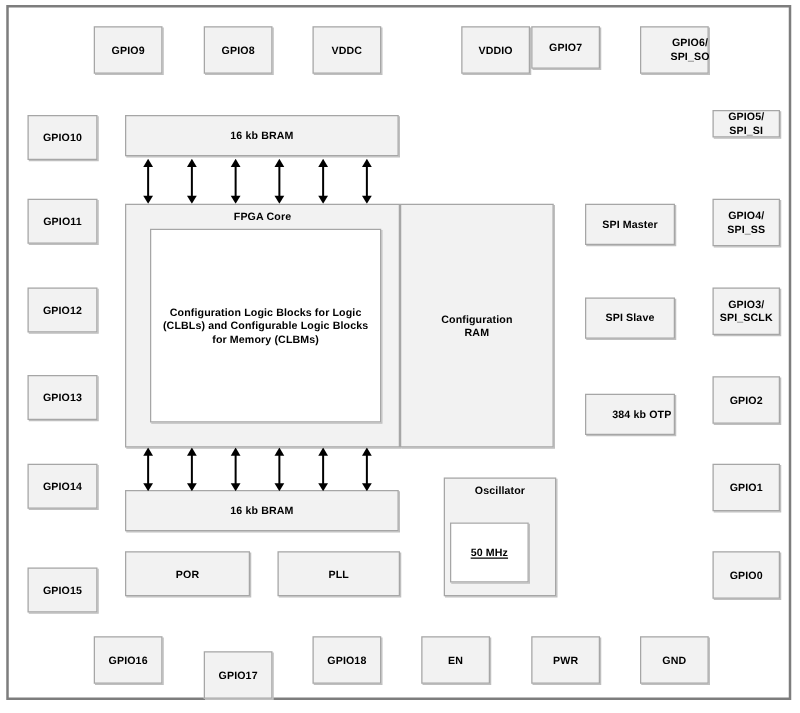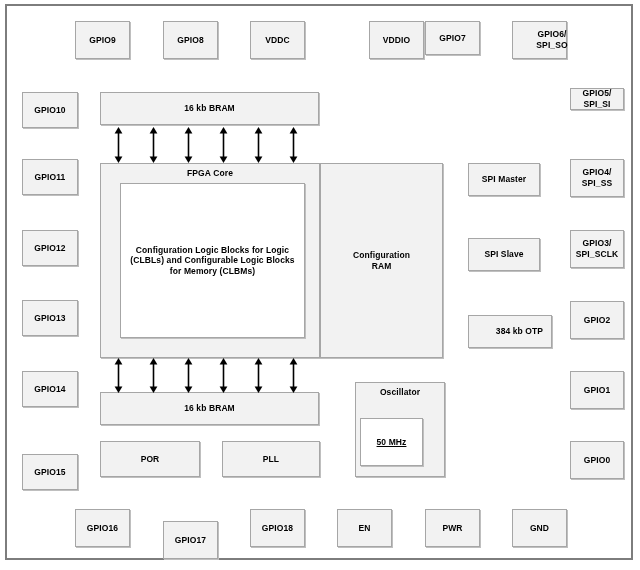--- a/index.html
+++ b/index.html
@@ -102,21 +102,21 @@
   <div id="core-blocks">
       <div class="blk" style="left: 100px; top: 92px; width: 219px; height: 33px;">16 kb BRAM</div>
       <div class="blk labeltop" style="left: 100px; top: 163px; width: 220px; height: 195px;">FPGA Core</div>
       <div class="blk white" style="left: 120px; top: 183px; width: 185px; height: 155px; padding: 10px 6px;">Configuration Logic Blocks for Logic (CLBLs) and Configurable Logic Blocks for Memory (CLBMs)</div>
       <div class="blk" style="left: 320px; top: 163px; width: 123px; height: 195px;">Configuration<br>RAM</div>
       <div class="blk" style="left: 100px; top: 392px; width: 219px; height: 33px;">16 kb BRAM</div>
     </div>
   <div id="peripheral-blocks">
       <div class="blk" style="left: 468px; top: 163px; width: 72px; height: 33px;">SPI Master</div>
       <div class="blk" style="left: 468px; top: 238px; width: 72px; height: 33px;">SPI Slave</div>
-      <div class="blk" style="left: 468px; top: 315px; width: 84px; height: 33px; padding-left: 19px;">384 kb OTP</div>
+      <div class="blk" style="left: 468px; top: 315px; width: 72px; height: 33px; padding-left: 19px;">384 kb OTP</div>
       <div class="blk" style="left: 100px; top: 441px; width: 100px; height: 36px;">POR</div>
       <div class="blk" style="left: 222px; top: 441px; width: 98px; height: 36px;">PLL</div>
       <div class="blk labeltop" style="left: 355px; top: 382px; width: 90px; height: 95px;">Oscillator</div>
       <div class="blk white" style="left: 360px; top: 418px; width: 63px; height: 48px; text-decoration: underline;">50 MHz</div>
     </div>
   <div id="arrow-layer">
       <div class="arrow" style="left: 114px; top: 127px; height: 36px;">
         <svg width="9" height="36" viewBox="0 0 9 36">
           <line x1="4.5" y1="5" x2="4.5" y2="31" stroke="#000" stroke-width="1.6"></line>
           <polygon points="4.5,0 0.6,6.5 8.4,6.5" fill="#000"></polygon>

